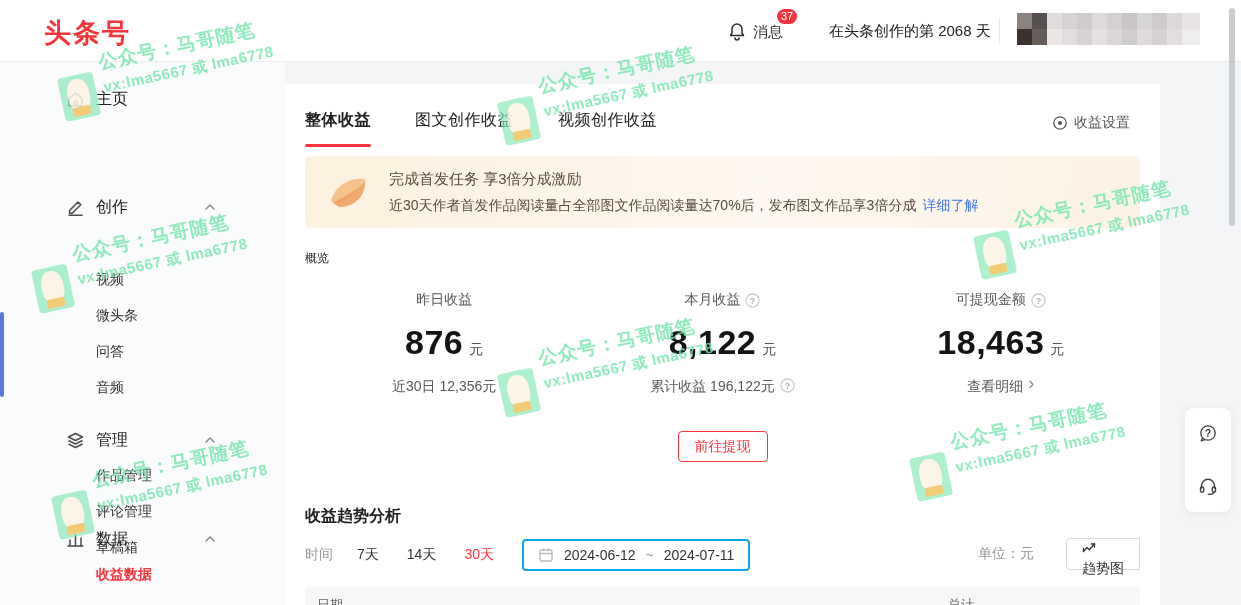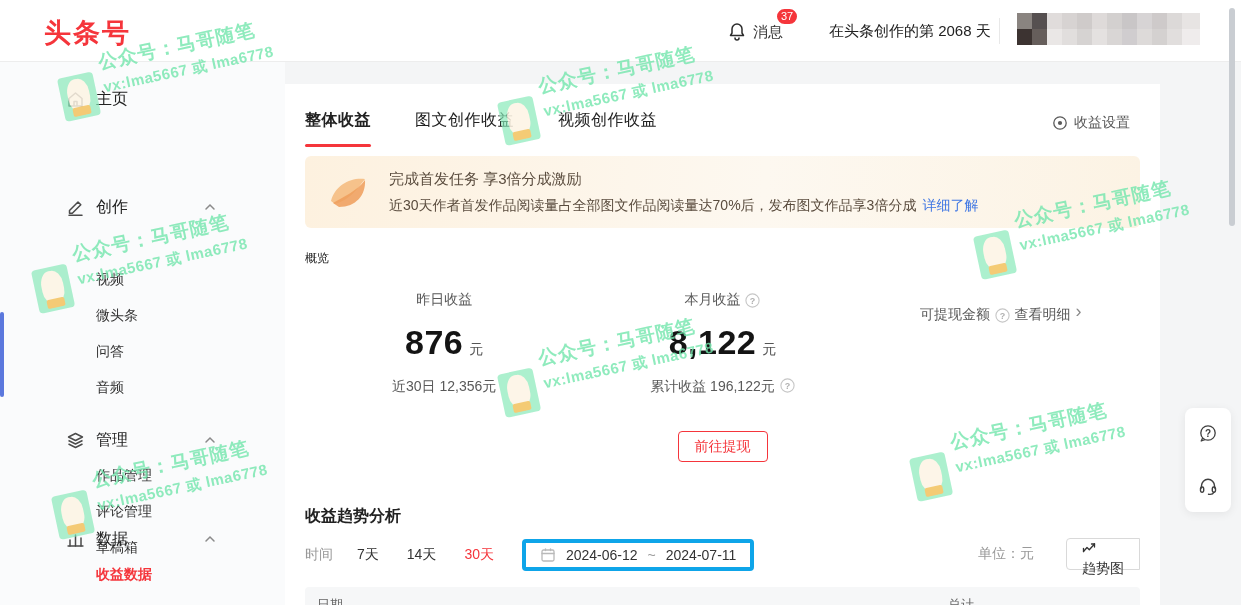--- a/index.html
+++ b/index.html
@@ -57,21 +57,21 @@
   .stat-sub .chev-r { font-size:18px; line-height:10px; color:#8a8a8a; }
   .stat-sub.linkish { cursor:pointer; }
 
   .withdraw { position:absolute; left:50%; transform:translateX(-50%); top:347px; width:90px; height:31px; line-height:29px; text-align:center; border:1px solid #f5353b; border-radius:4px; color:#f5353b; font-size:14px; background:#fff; cursor:pointer; }
 
   .trend-title { position:absolute; left:20px; top:422px; font-size:16px; font-weight:700; color:#222; }
   .filter { position:absolute; left:20px; top:455px; height:32px; display:flex; align-items:center; }
   .f-label { font-size:14px; color:#999; margin-right:24px; }
   .f-range { font-size:14px; color:#333; margin-right:28px; cursor:pointer; }
   .f-range.active { color:#f5353b; }
-  .datebox { display:flex; align-items:center; height:32px; border:4px solid #0ea5e9; border-radius:4px; padding:4px 14px; background:#fff; cursor:pointer; }
+  .datebox { display:flex; align-items:center; height:32px; border:2px solid #0ea5e9; border-radius:4px; padding:4px 14px; background:#fff; cursor:pointer; }
   .datebox .cal { width:16px; height:16px; margin-right:10px; }
   .d-val { font-size:14px; color:#333; }
   .d-sep { font-size:14px; color:#999; margin:0 10px; }
 
   .trend-right { position:absolute; right:20px; top:454px; display:flex; align-items:center; }
   .unit-label { font-size:14px; color:#999; margin-right:32px; }
   .seg { height:32px; display:flex; align-items:flex-start; gap:7px; padding:0 15px; border:1px solid #d9d9d9; background:#fff; font-size:14px; color:#333; cursor:pointer;flex-direction:column; }
   .seg.first { border-radius:4px 0 0 4px; }
   .seg.selected { border-color:#f5353b; color:#f5353b; border-radius:4px; margin-left:-1px; position:relative; z-index:1; }
 
@@ -273,20 +273,21 @@
       <div class="stat">
         <div class="stat-label">
             <span>可提现金额</span>
           <span>
             <svg viewBox="0 0 15 15" width="15" height="15">
                 <circle cx="7.5" cy="7.5" r="6.6" fill="none" stroke="#c6c6c6" stroke-width="1.1"></circle>
                 <text x="7.5" y="10.6" text-anchor="middle" font-size="9" fill="#b0b0b0" font-weight="bold">?</text>
               </svg>
           </span>
         </div>
+        <div class="stat-value"><span class="num">18,463</span><span class="unit">元</span></div>
         <div class="stat-sub linkish">
             <span>查看明细</span>
             <span class="chev-r">›</span>
           </div>
       </div>
     </div>
 
     <div class="withdraw">前往提现</div>
 
     <div class="trend-title">收益趋势分析</div>

